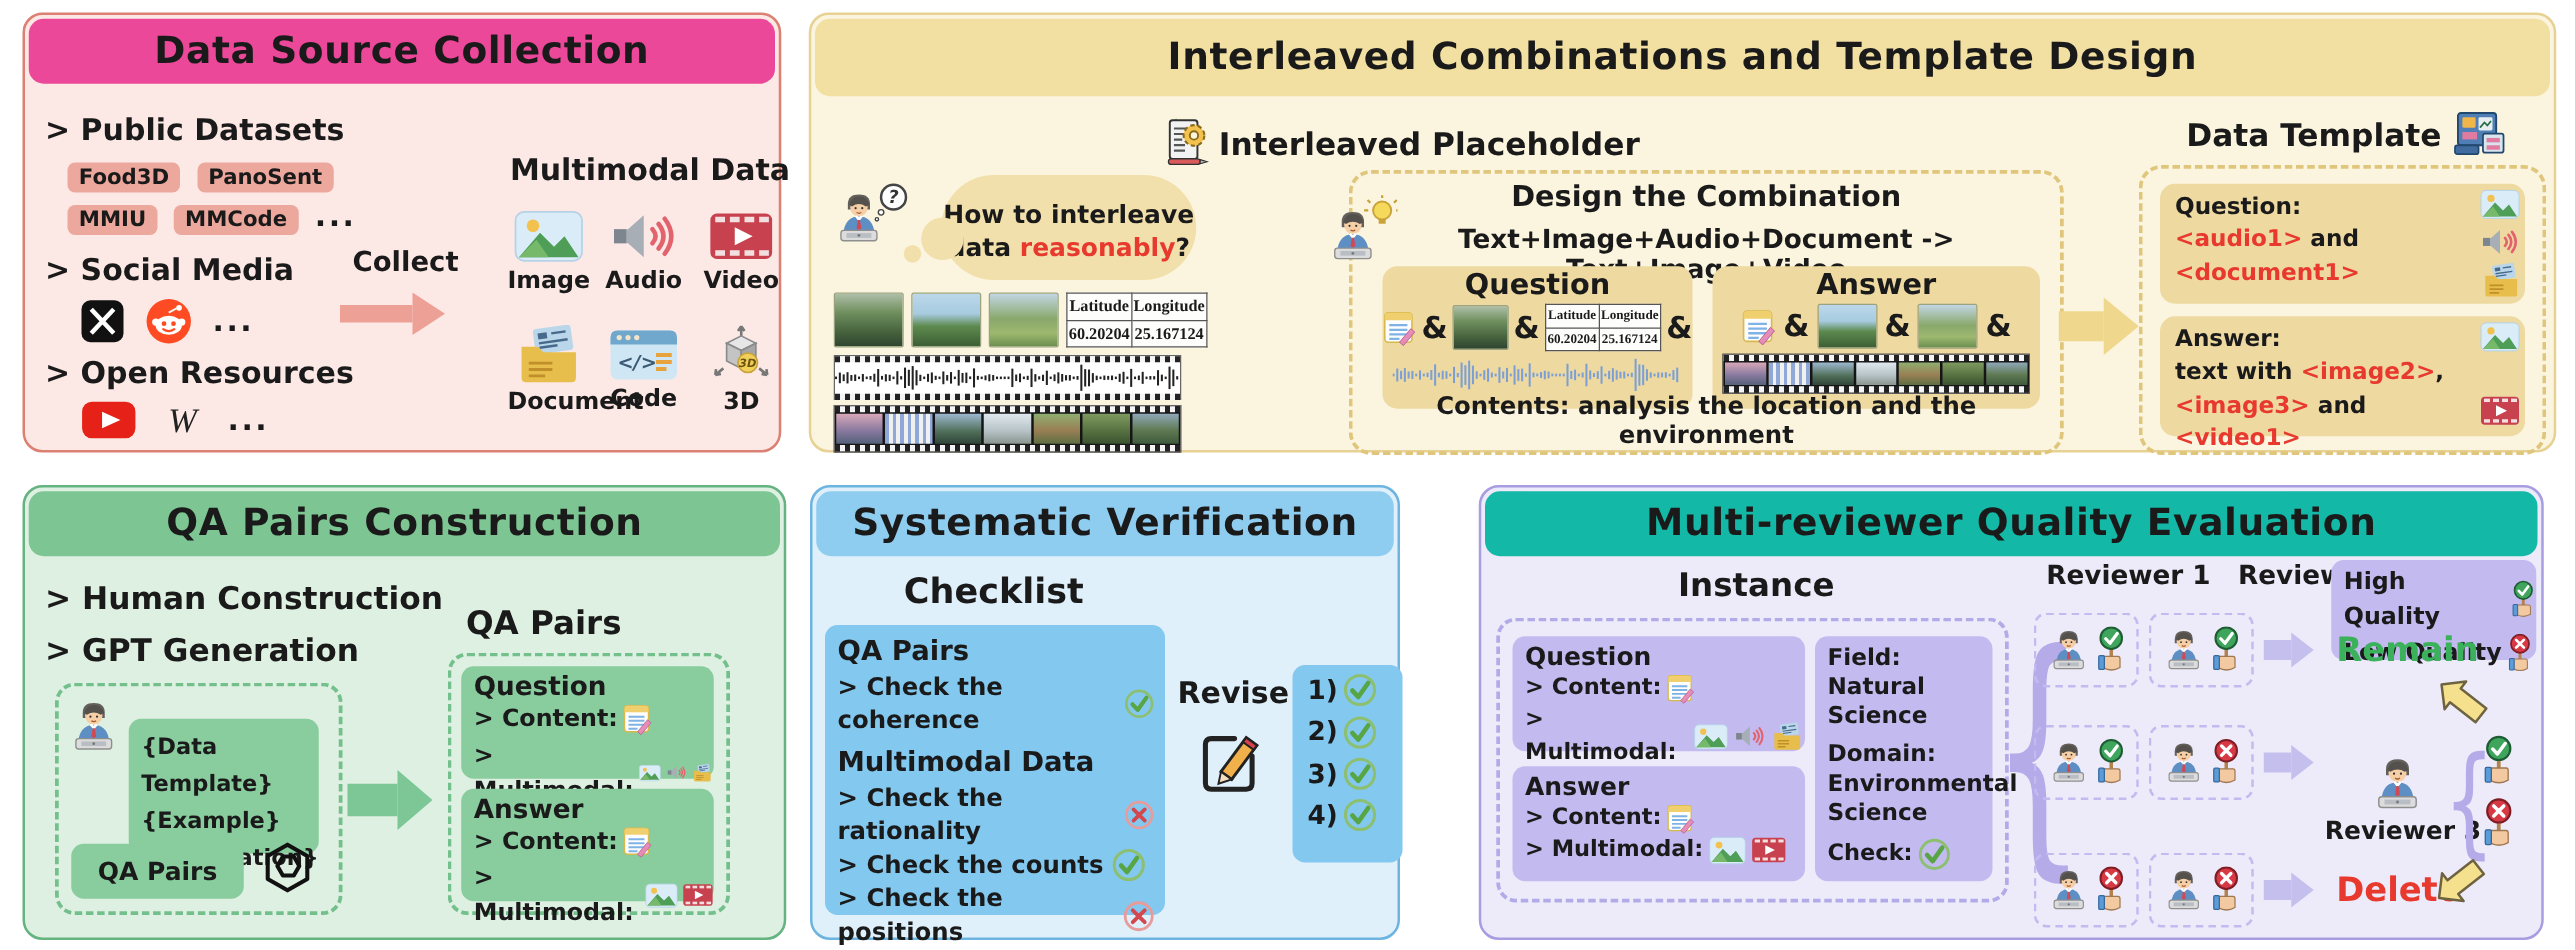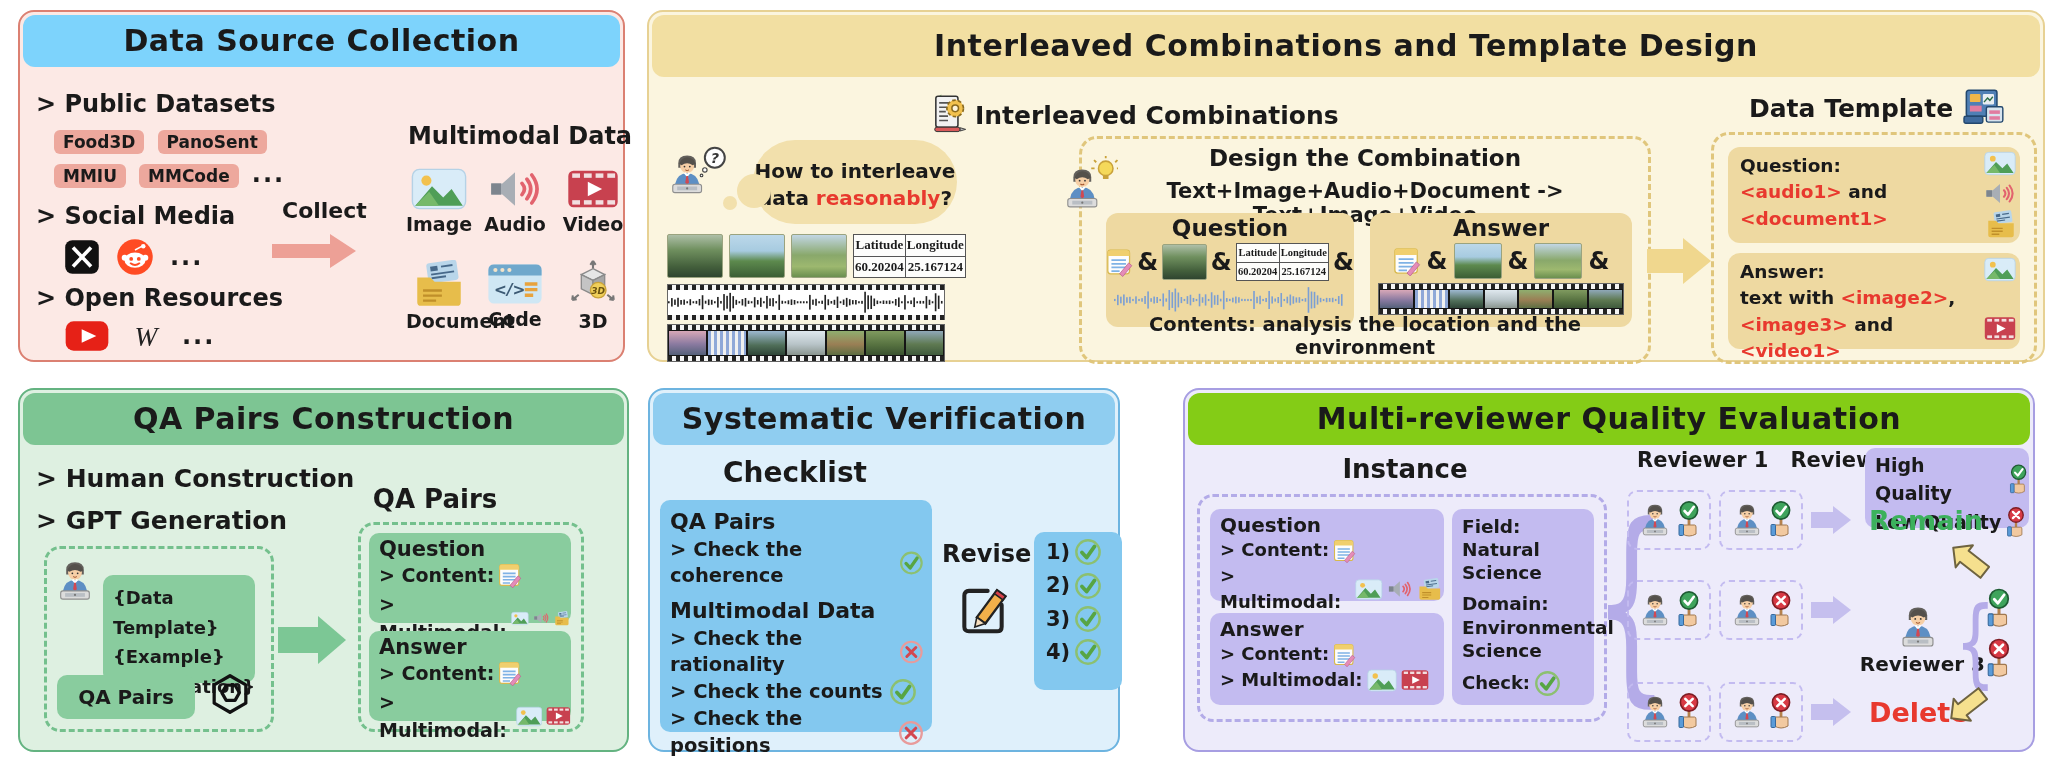--- a/index.html
+++ b/index.html
@@ -7,21 +7,21 @@
     font-family:"DejaVu Sans",sans-serif;color:#1a1a1a;overflow:hidden;}
   .panel{position:absolute;border-radius:16px;box-sizing:border-box;}
   .hdr{margin:3px;border-radius:12px;text-align:center;font-weight:700;
     font-size:30px;line-height:52px;height:52px;letter-spacing:.5px;}
   .abs{position:absolute;}
   .ell{font-weight:800;font-size:24px;letter-spacing:2px;line-height:10px;}
   .ic{display:inline-block;vertical-align:middle;}
   .ic svg{width:100%;height:100%;display:block;}
   
   #p-red{left:18px;top:10px;width:607px;height:352px;background:#fcE9e5;border:2.5px solid #db8072;}
-  #p-red .hdr{background:#7dd3fc;}
+  #p-red .hdr{background:#ec4899;}
   .tag{display:inline-block;background:#eda89d;border-radius:6px;padding:2px 9px;
     font-size:17px;font-weight:700;margin-right:8px;}
   .srcitem{font-size:24px;font-weight:700;}
   .modlbl{font-size:19px;font-weight:600;text-align:center;margin-top:2px;}
   .modcell{position:absolute;width:66px;text-align:center;}
   
   .sarrow{display:flex;align-items:center;}
   .sarrow .shaft{height:14px;}
   .sarrow .head{width:0;height:0;}
   
@@ -63,21 +63,21 @@
   .grnbox{background:#89cc9e;border-radius:10px;box-sizing:border-box;}
   .qaline{font-size:19px;font-weight:600;display:flex;align-items:center;gap:4px;line-height:1.5;}
   
   #p-blu{left:648px;top:388px;width:472px;height:364px;background:#dff0fb;border:2.5px solid #6db4e0;}
   #p-blu .hdr{background:#8fcdf0;}
   .blubox{background:#83c8ef;border-radius:10px;box-sizing:border-box;}
   .chk-h{font-size:22px;font-weight:700;line-height:1.3;}
   .chk-l{font-size:19.5px;font-weight:600;display:flex;align-items:center;gap:6px;line-height:1.35;}
   
   #p-pur{left:1183px;top:388px;width:852px;height:364px;background:#edebfa;border:2.5px solid #a79ee2;}
-  #p-pur .hdr{background:#84cc16;}
+  #p-pur .hdr{background:#14b8a6;}
   .dash-p{border:3px dashed #b3abe8;border-radius:16px;}
   .purbox{background:#c3bbf0;border-radius:10px;box-sizing:border-box;}
   .pline{font-size:18px;font-weight:600;display:flex;align-items:center;gap:4px;line-height:1.45;}
   .rev-cell{border:2.5px dashed #c3bbf0;border-radius:10px;width:84px;height:60px;
     display:flex;align-items:center;justify-content:center;gap:3px;box-sizing:border-box;}
   .brace{color:#b4abe8;font-weight:400;line-height:1;}
   .remain{color:#3cb15c;font-size:27px;font-weight:700;}
   .delete{color:#e8392e;font-size:27px;font-weight:700;}
   .wavebox{line-height:0;}
 </style>
@@ -223,21 +223,21 @@
           <svg viewBox="0 0 36 38">
             <path d="M8 3 l4-2.5 0 2.5 Z" fill="#8fbf7f"></path>
             <rect x="7" y="2" width="20" height="28" rx="2" fill="#f2f2f2" stroke="#333" stroke-width="1.4"></rect>
             <path d="M10 8 h9 M10 12 h9 M10 16 h6 M10 20 h8 M10 24 h8" stroke="#555" stroke-width="1.5"></path>
             <circle cx="24.5" cy="13" r="7.5" fill="#f2c14e" stroke="#8a6a1e" stroke-width="1.5" stroke-dasharray="3.2 2.2"></circle>
             <circle cx="24.5" cy="13" r="3" fill="#fdf4dc" stroke="#8a6a1e" stroke-width="1.4"></circle>
             <rect x="6" y="30" width="23" height="4" rx="2" fill="#d85a5a" stroke="#333" stroke-width=".9"></rect>
             <path d="M29 30.5 l5 1.5 -5 1.5 Z" fill="#b9b9b9" stroke="#333" stroke-width=".8"></path>
           </svg>
         </i>
-      <span style="font-size:25px;font-weight:700;">Interleaved Combinations</span>
+      <span style="font-size:25px;font-weight:700;">Interleaved Placeholder</span>
     </div>
 
     <i class="ic abs" style="left:16px;top:132px;width:62px;height:54px;">
         <svg viewBox="0 0 56 44">
           <g transform="translate(0,6) scale(1.0)">
             <path d="M12 9 q0-7 8-7 q8 0 8 7 l0 4 -16 0 Z" fill="#63605c"></path>
 <circle cx="20" cy="11.5" r="6.3" fill="#f6cfa6"></circle>
 <path d="M13 9.5 q2-6 7-6 q6 0 7.5 6 l-2.5 1.2 q-5-3.4 -10 0 Z" fill="#54504b"></path>
 <circle cx="17.6" cy="12" r=".8" fill="#333"></circle>
             <circle cx="22.4" cy="12" r=".8" fill="#333"></circle>

